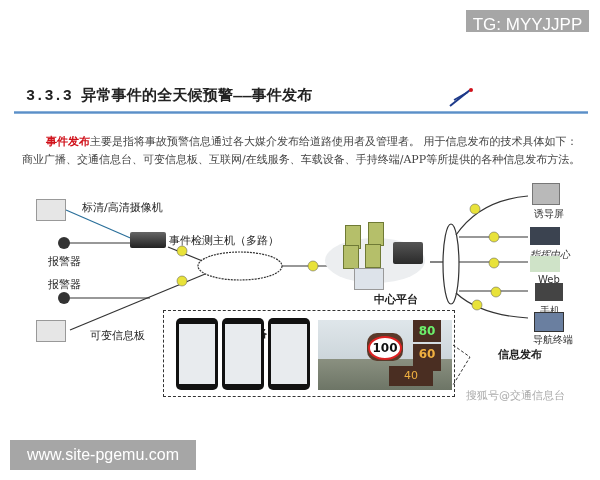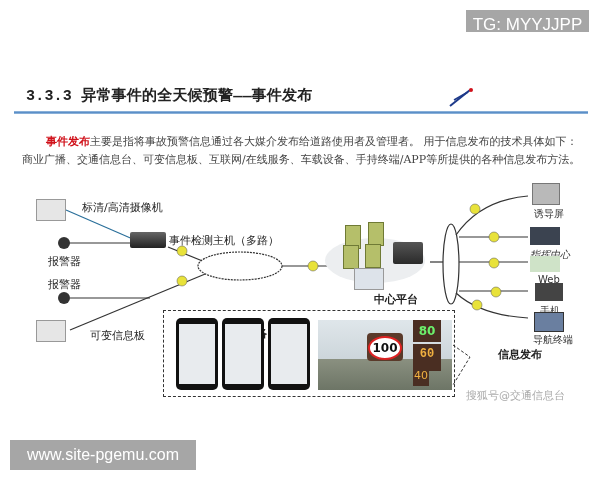--- a/index.html
+++ b/index.html
@@ -105,26 +105,26 @@
 <div class="abs phone" style="left:176px;">
     <div class="scr"></div>
   </div>
 <div class="abs phone" style="left:222px;">
     <div class="scr"></div>
   </div>
 <div class="abs phone" style="left:268px;">
     <div class="scr"></div>
   </div>
 <div class="abs sign-photo"></div>
-<div class="abs" style="left:367px;top:333px;width:36px;height:28px;background:#5a3a2a;border-radius:4px;">
+<div class="abs" style="left:367px;top:333px;width:36px;height:28px;background:#5a3a2a;border-radius:10px;">
   <div style="margin:3px auto;width:30px;height:20px;border:2px solid #d22;border-radius:50%;background:#fff;font-size:12px;font-weight:bold;text-align:center;line-height:20px;color:#111;">100</div>
 </div>
 <div class="abs" style="left:413px;top:320px;width:28px;height:22px;background:#4a2e22;">
   <div style="font-size:12px;color:#6cf06c;text-align:center;line-height:22px;font-weight:bold;">80</div>
 </div>
-<div class="abs" style="left:413px;top:344px;width:28px;height:27px;background:#4a2e22;font-family:Liberation Mono, monospace;">
+<div class="abs" style="left:413px;top:344px;width:28px;height:27px;background:#4a2e22;">
   <div style="font-size:12px;color:#f0b040;text-align:center;line-height:20px;font-weight:bold;">60</div>
 </div>
-<div class="abs" style="left:413px;top:366px;width:16px;height:20px;background:#4a2e22;">
+<div class="abs" style="left:389px;top:366px;width:44px;height:20px;background:#4a2e22;">
   <div style="font-size:11px;color:#f0b040;text-align:center;line-height:20px;">40</div>
 </div>
 
 <div class="abs watermark">搜狐号@交通信息台</div>
 
 </body></html>

